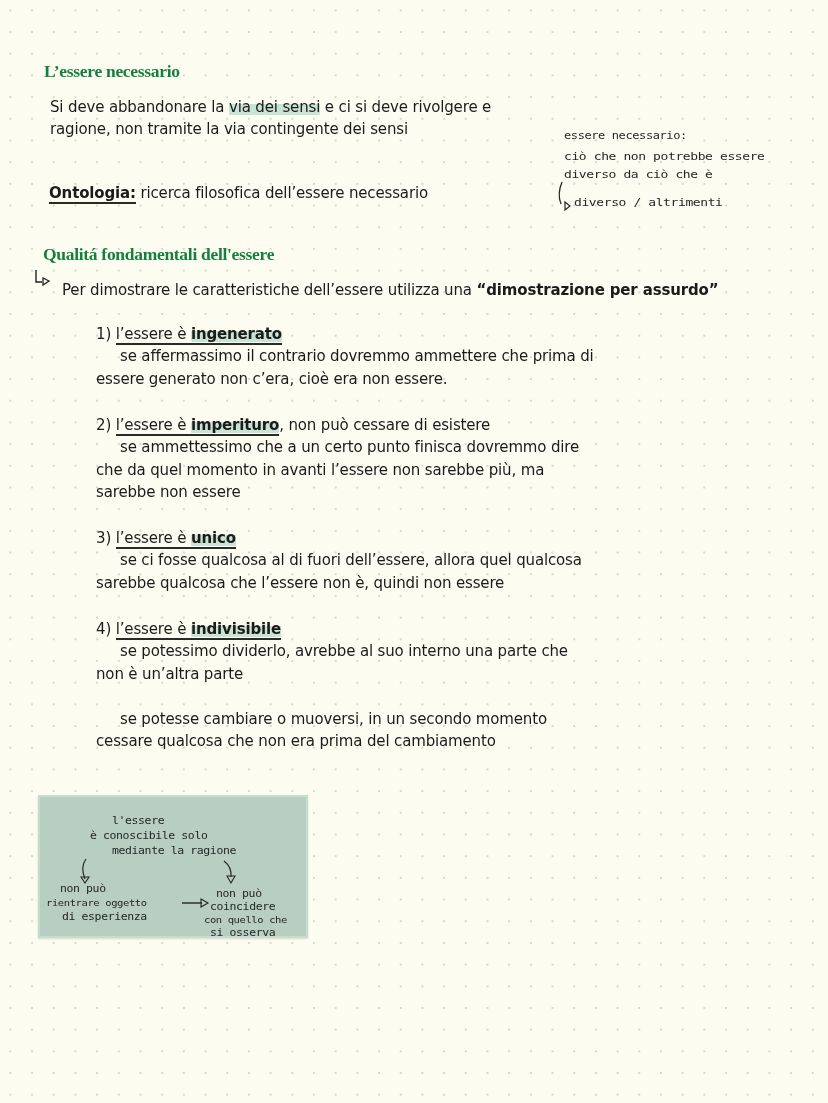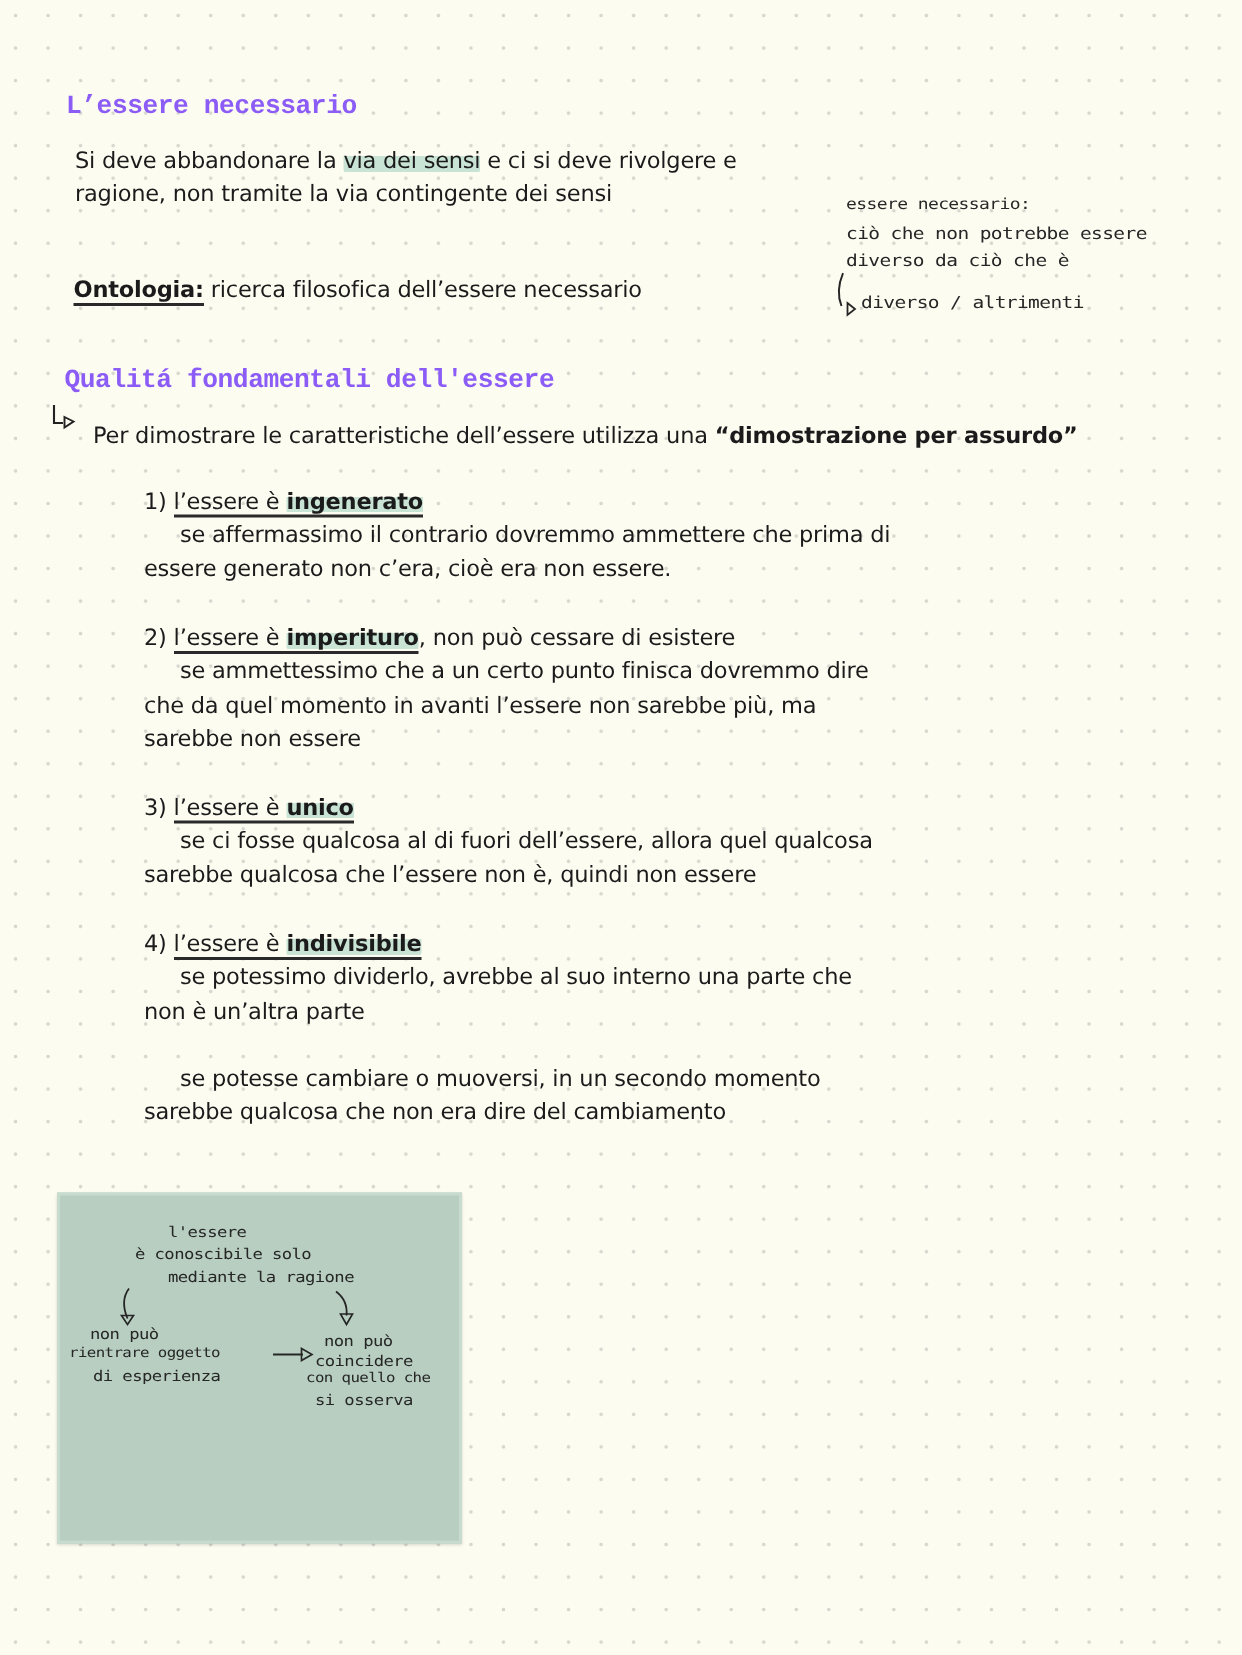--- a/index.html
+++ b/index.html
@@ -10,23 +10,23 @@
     overflow: hidden;
     background-color: #fdfcf1;
     background-image: radial-gradient(circle, #d6d8cf 1.1px, transparent 1.4px);
     background-size: 21.7px 21.7px;
     background-position: -0.5px -0.5px;
     font-family: "DejaVu Sans", sans-serif;
     color: #1b1b1b;
   }
   .abs { position: absolute; }
   .title {
-    font-family: Liberation Mono, monospace;
+    font-family: Liberation Serif, serif;
     font-weight: bold;
-    color: #8b5cf6;
+    color: #15803d;
     font-size: 17.5px;
     letter-spacing: -0.3px;
     white-space: nowrap;
   }
   .body-text {
     font-size: 15px;
     line-height: 22.3px;
     white-space: nowrap;
     letter-spacing: -0.15px;
   }
@@ -39,21 +39,21 @@
   .hand {
     font-family: "DejaVu Sans Mono", monospace;
     color: #262626;
     white-space: nowrap;
     font-size: 13px;
     letter-spacing: -0.4px;
     transform: scaleY(0.85);
     transform-origin: left top;
   }
   .sticky {
-    left: 38px; top: 795px; width: 270px; height: 234px;
+    left: 38px; top: 795px; width: 270px; height: 143px;
     background: #b7cec1;
     border: 2px solid #c7dbce;
     box-sizing: border-box;
     box-shadow: 0 1px 2px rgba(0,0,0,0.15);
   }
   .sticky .hand { font-size: 11.5px; }
 </style>
 </head>
 <body>
 
@@ -110,21 +110,21 @@
 </div>
 
 <div class="abs body-text" style="left:96px; top:618px;">
   <div><span>4)</span> <span class="u"><span>l’essere è </span><span class="hl bold">indivisibile</span></span></div>
   <div style="padding-left:24px;">se potessimo dividerlo, avrebbe al suo interno una parte che</div>
   <div>non è un’altra parte</div>
 </div>
 
 <div class="abs body-text" style="left:96px; top:708px;">
   <div style="padding-left:24px;">se potesse cambiare o muoversi, in un secondo momento</div>
-  <div>sarebbe qualcosa che non era dire del cambiamento</div>
+  <div>cessare qualcosa che non era prima del cambiamento</div>
 </div>
 
 <div class="abs sticky">
   <div class="abs hand" style="left:72px; top:18px;">l'essere</div>
   <div class="abs hand" style="left:50px; top:33px;">è conoscibile solo</div>
   <div class="abs hand" style="left:72px; top:48px;">mediante la ragione</div>
 
   <svg class="abs" style="left:36px; top:60px;" width="20" height="30">
     <path d="M10 2 Q4 10 9 22" stroke="#262626" stroke-width="1.2" fill="none"></path>
     <path d="M5 20 L9 26 L13 20 Z" stroke="#262626" stroke-width="1.1" fill="none"></path>

